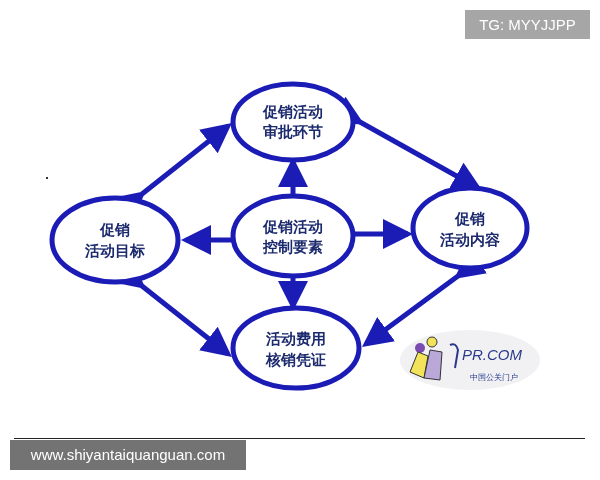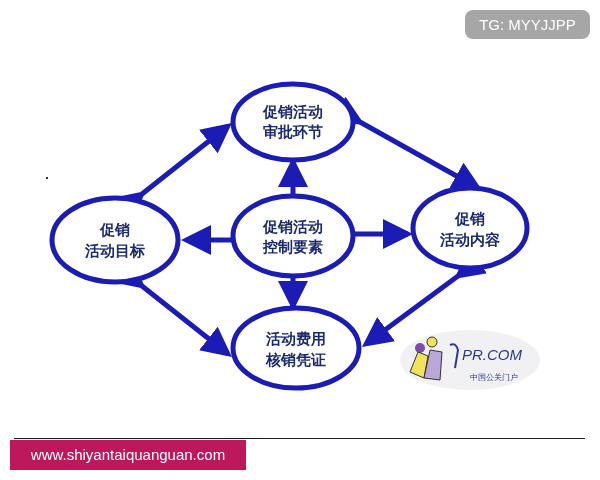--- a/index.html
+++ b/index.html
@@ -1,21 +1,21 @@
 <!DOCTYPE html>
 <html><head>
 <meta charset="utf-8">
 <style>
   html, body { margin:0; padding:0; }
   body { width:600px; height:480px; background:#ffffff; position:relative; overflow:hidden;
          font-family: "DejaVu Sans", sans-serif; }
   .tg-badge { position:absolute; left:465px; top:10px; width:125px; height:29px; background:#a6a6a6;
               color:#ffffff; font-family:"Liberation Sans", sans-serif; font-size:15px;
-              line-height:29px; text-align:center;border-radius:8px; }
-  .url-badge { position:absolute; left:10px; top:440px; width:236px; height:30px; background:#be185d;
+              line-height:29px; text-align:center; }
+  .url-badge { position:absolute; left:10px; top:440px; width:236px; height:30px; background:#737373;
                color:#ffffff; font-family:"Liberation Sans", sans-serif; font-size:15px;
                line-height:30px; text-align:center; }
   .rule { position:absolute; left:14px; top:438px; width:571px; height:1px; background:#222; }
   .dot { position:absolute; left:46px; top:177px; width:2px; height:2px; background:#333; }
   svg.diagram { position:absolute; left:0; top:0; }
   .node-text { font-family:"DejaVu Sans", sans-serif; font-weight:bold; font-size:15px; fill:#1c2a6e; }
   .logo-text { font-family:"Liberation Sans", sans-serif; font-style:italic; font-size:15px; fill:#2a3a8a; }
   .logo-sub { font-family:"DejaVu Sans", sans-serif; font-size:8px; fill:#2a3a8a; }
 </style>
 </head>

